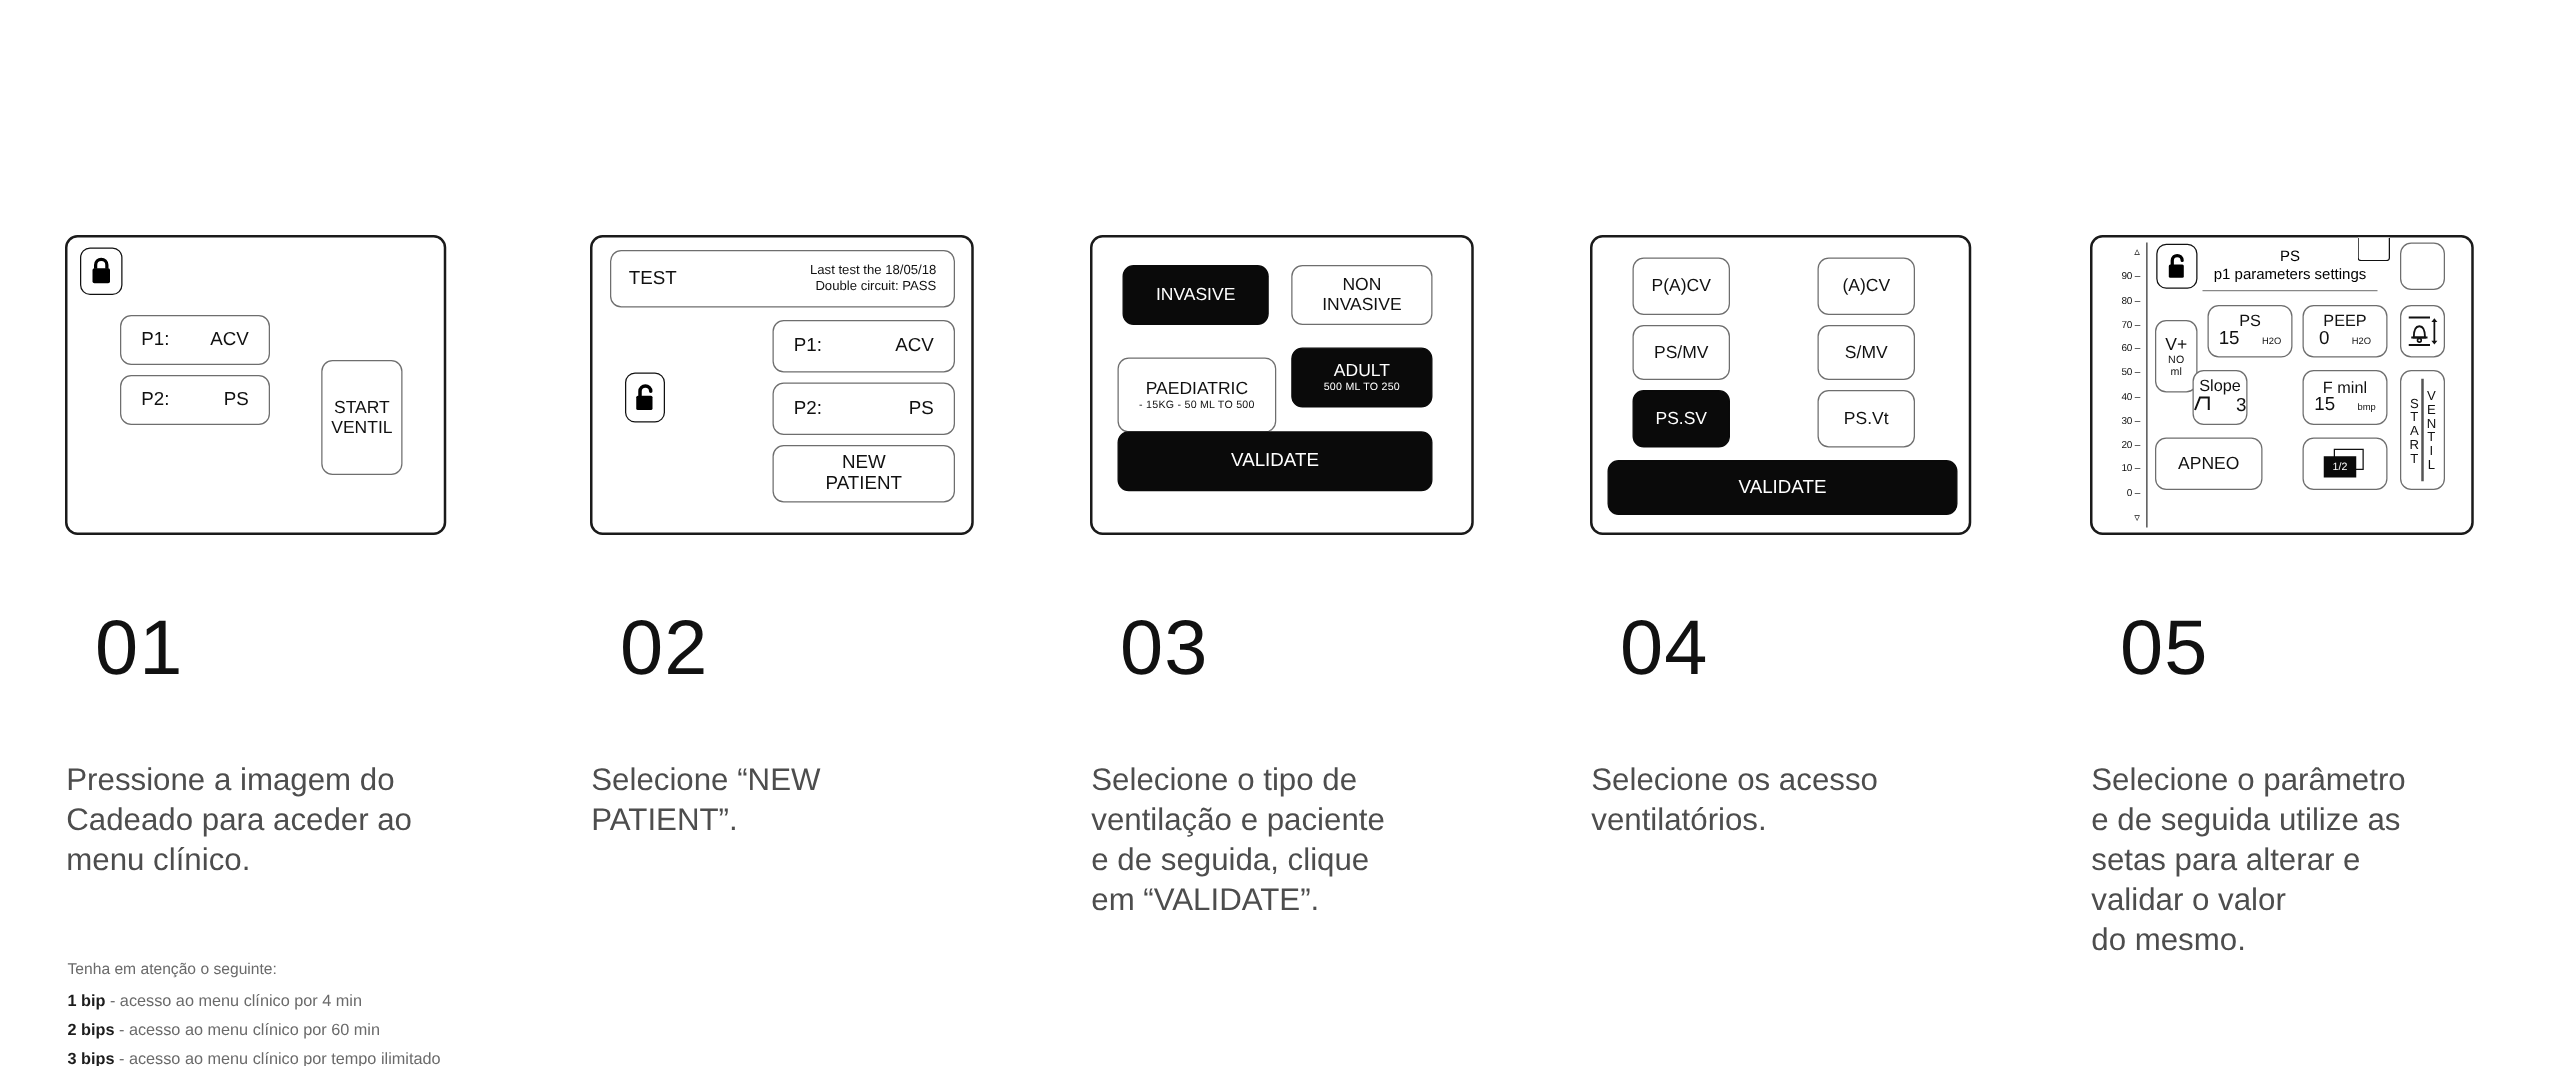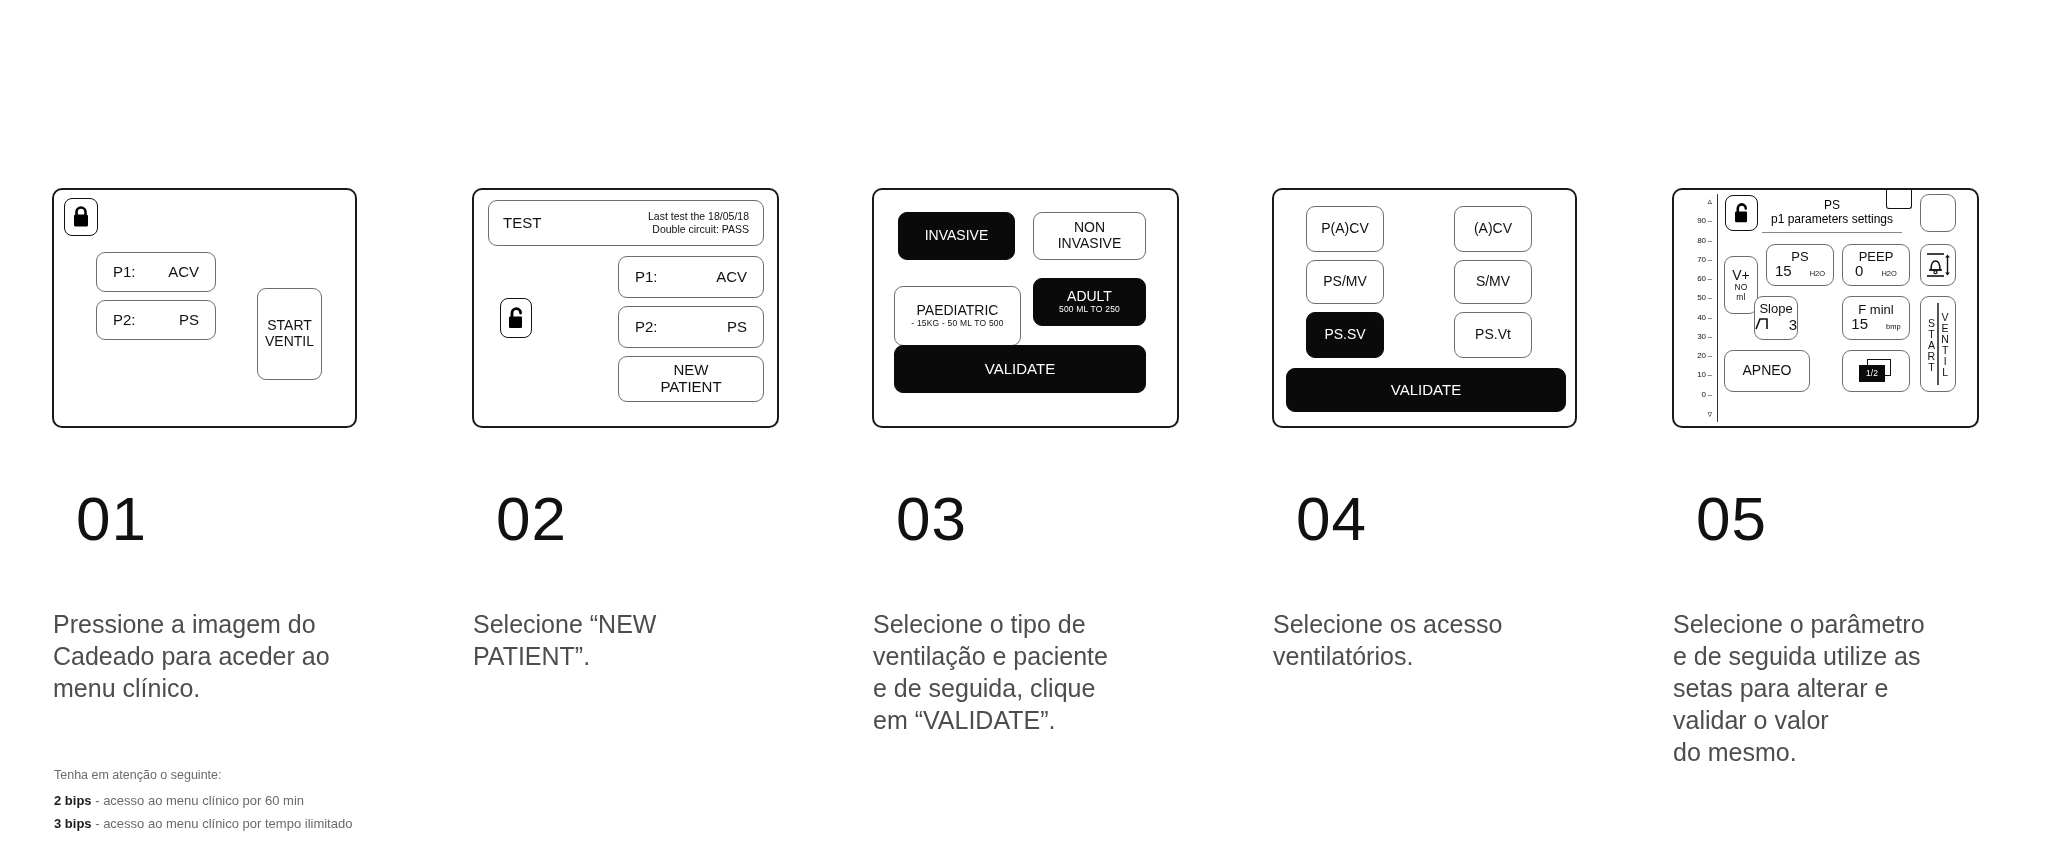--- a/index.html
+++ b/index.html
@@ -263,20 +263,23 @@
     </div>
 
     <div class="num">01</div>
     <div class="caption">Pressione a imagem do
 Cadeado para aceder ao
 menu clínico.</div>
 
     <div class="note-title">Tenha em atenção o seguinte:</div>
     <div class="note-list">
       <div>
+        <b>1 bip</b><span> - acesso ao menu clínico por 4 min</span>
+      </div>
+      <div>
         <b>2 bips</b><span> - acesso ao menu clínico por 60 min</span>
       </div>
       <div>
         <b>3 bips</b><span> - acesso ao menu clínico por tempo ilimitado</span>
       </div>
     </div>
   </div>
 
   <div class="step s2">
     <div class="device d2">

